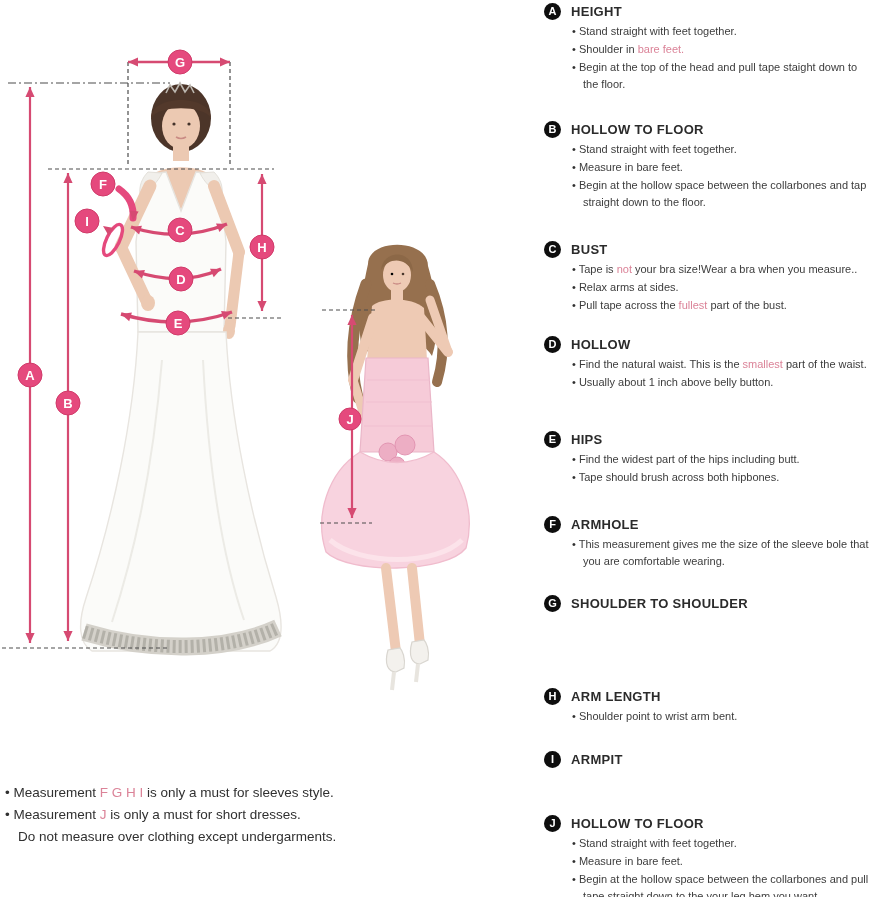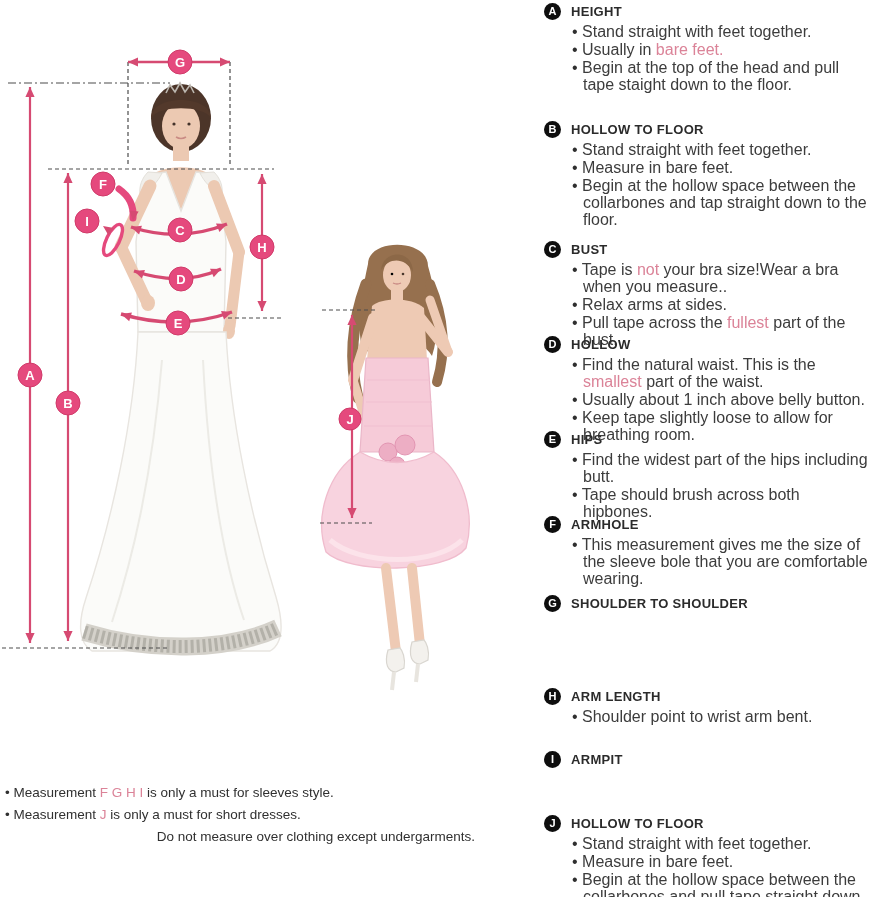--- a/index.html
+++ b/index.html
@@ -10,26 +10,26 @@
   body{background:#ffffff; font-family:"Liberation Sans","DejaVu Sans",sans-serif;}
   .page{position:relative; width:872px; height:897px; background:#ffffff; overflow:hidden;}
   .fig-wrap{position:absolute; left:0; top:0; width:536px; height:745px;}
   .right-col{position:absolute; left:536px; top:0; width:336px; height:897px;}
   .section{position:absolute; left:8px; width:326px;}
   .sec-head{display:flex; align-items:center; gap:10px; margin-bottom:3px;}
   .k-badge{flex:0 0 auto; width:17px; height:17px; border-radius:50%; background:var(--kbadge);
     color:#fff; font-weight:bold; font-size:11px; line-height:17px; text-align:center;}
   .sec-title{font-weight:bold; font-size:13px; color:var(--title); letter-spacing:.3px;}
   .bullets{margin-left:28px; margin-top:1px;}
-  .bullet{font-size:16px; color:var(--body); line-height:17px; padding-left:11px; text-indent:-11px; margin-bottom:1px;}
+  .bullet{font-size:11px; color:var(--body); line-height:17px; padding-left:11px; text-indent:-11px; margin-bottom:1px;}
   .bullet .dot{color:#2f2f2f;}
   .pink{color:var(--hl);}
   .notes{position:absolute; left:5px; top:746px; width:470px;margin-top:36px;}
   .note-line{font-size:13.5px; color:var(--note); line-height:22px; padding-left:13px; text-indent:-13px;}
-  .note-line.cont{padding-left:13px; text-indent:0;text-align:right;}
+  .note-line.cont{padding-left:13px; text-indent:0;}
   
   .arrow{stroke:var(--arrow); stroke-width:2.6; fill:none;}
   .arrow.thin{stroke-width:2.2;}
   .curve{stroke:var(--arrow); stroke-width:3.4; fill:none;}
   .ah{fill:var(--arrow);}
   .dashline{stroke:var(--dash); stroke-width:1.2; fill:none; stroke-dasharray:4 3;}
   .dashdot{stroke:var(--dash); stroke-width:1.2; fill:none; stroke-dasharray:8 3 2 3;}
   .badge-letter{fill:#ffffff; font-family:"Liberation Sans","DejaVu Sans",sans-serif; font-weight:bold; font-size:13px;}
   .fig-badge circle{stroke:#d03a69; stroke-width:1;}
 </style>
@@ -198,21 +198,21 @@
   </div>
 
   <div class="right-col">
       <div class="section" style="top: 3px;">
         <div class="sec-head">
           <span class="k-badge">A</span>
           <span class="sec-title">HEIGHT</span>
         </div>
         <div class="bullets">
           <div class="bullet"><span class="dot">• </span><span>Stand straight with feet together.</span></div>
-          <div class="bullet"><span class="dot">• </span><span>Usually in </span><span class="pink">bare feet.</span></div>
+          <div class="bullet"><span class="dot">• </span><span>Shoulder in </span><span class="pink">bare feet.</span></div>
           <div class="bullet"><span class="dot">• </span><span>Begin at the top of the head and pull tape staight down to the floor.</span></div>
         </div>
       </div>
       <div class="section" style="top: 121px;">
         <div class="sec-head">
           <span class="k-badge">B</span>
           <span class="sec-title">HOLLOW TO FLOOR</span>
         </div>
         <div class="bullets">
           <div class="bullet"><span class="dot">• </span><span>Stand straight with feet together.</span></div>
@@ -232,21 +232,20 @@
         </div>
       </div>
       <div class="section" style="top: 336px;">
         <div class="sec-head">
           <span class="k-badge">D</span>
           <span class="sec-title">HOLLOW</span>
         </div>
         <div class="bullets">
           <div class="bullet"><span class="dot">• </span><span>Find the natural waist. This is the </span><span class="pink">smallest</span><span> part of the waist.</span></div>
           <div class="bullet"><span class="dot">• </span><span>Usually about 1 inch above belly button.</span></div>
-          <div class="bullet"><span class="dot">• </span><span>Keep tape slightly loose to allow for breathing room.</span></div>
         </div>
       </div>
       <div class="section" style="top: 431px;">
         <div class="sec-head">
           <span class="k-badge">E</span>
           <span class="sec-title">HIPS</span>
         </div>
         <div class="bullets">
           <div class="bullet"><span class="dot">• </span><span>Find the widest part of the hips including butt.</span></div>
           <div class="bullet"><span class="dot">• </span><span>Tape should brush across both hipbones.</span></div>

